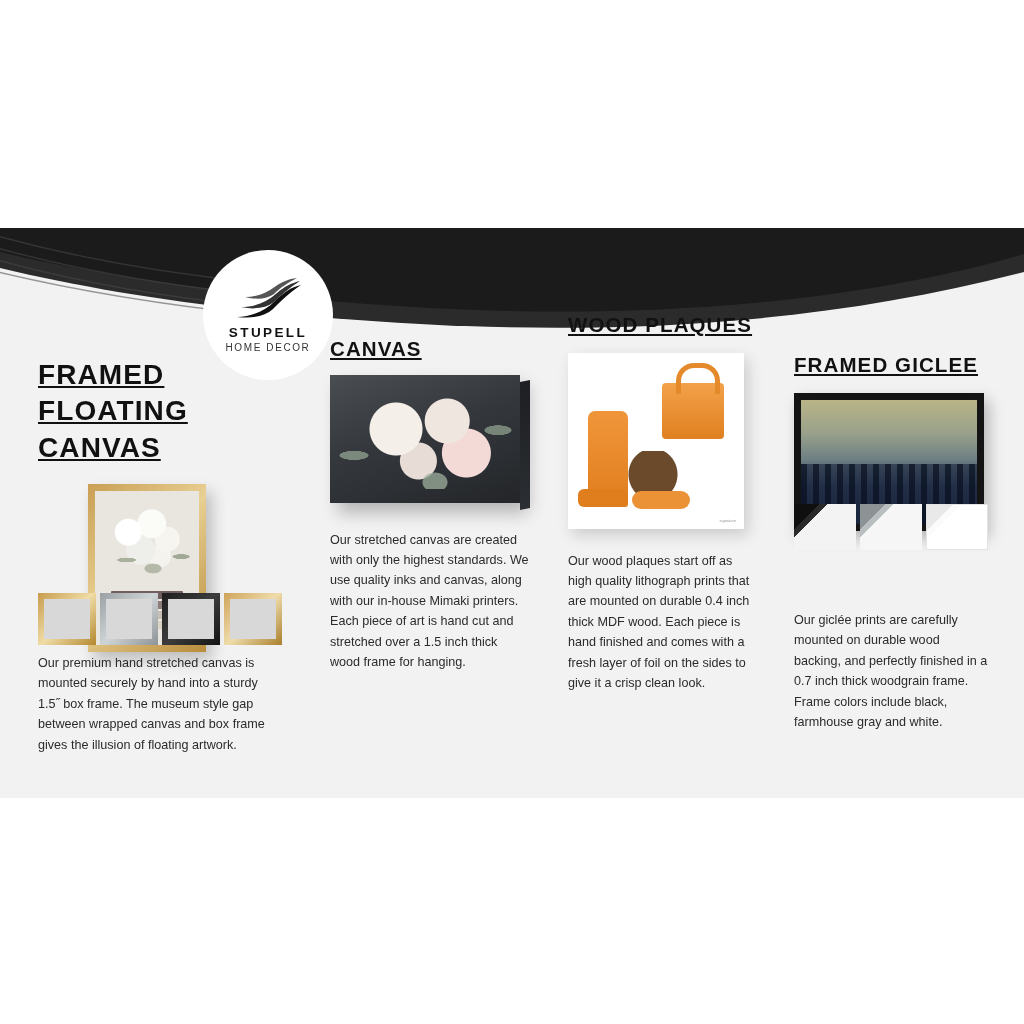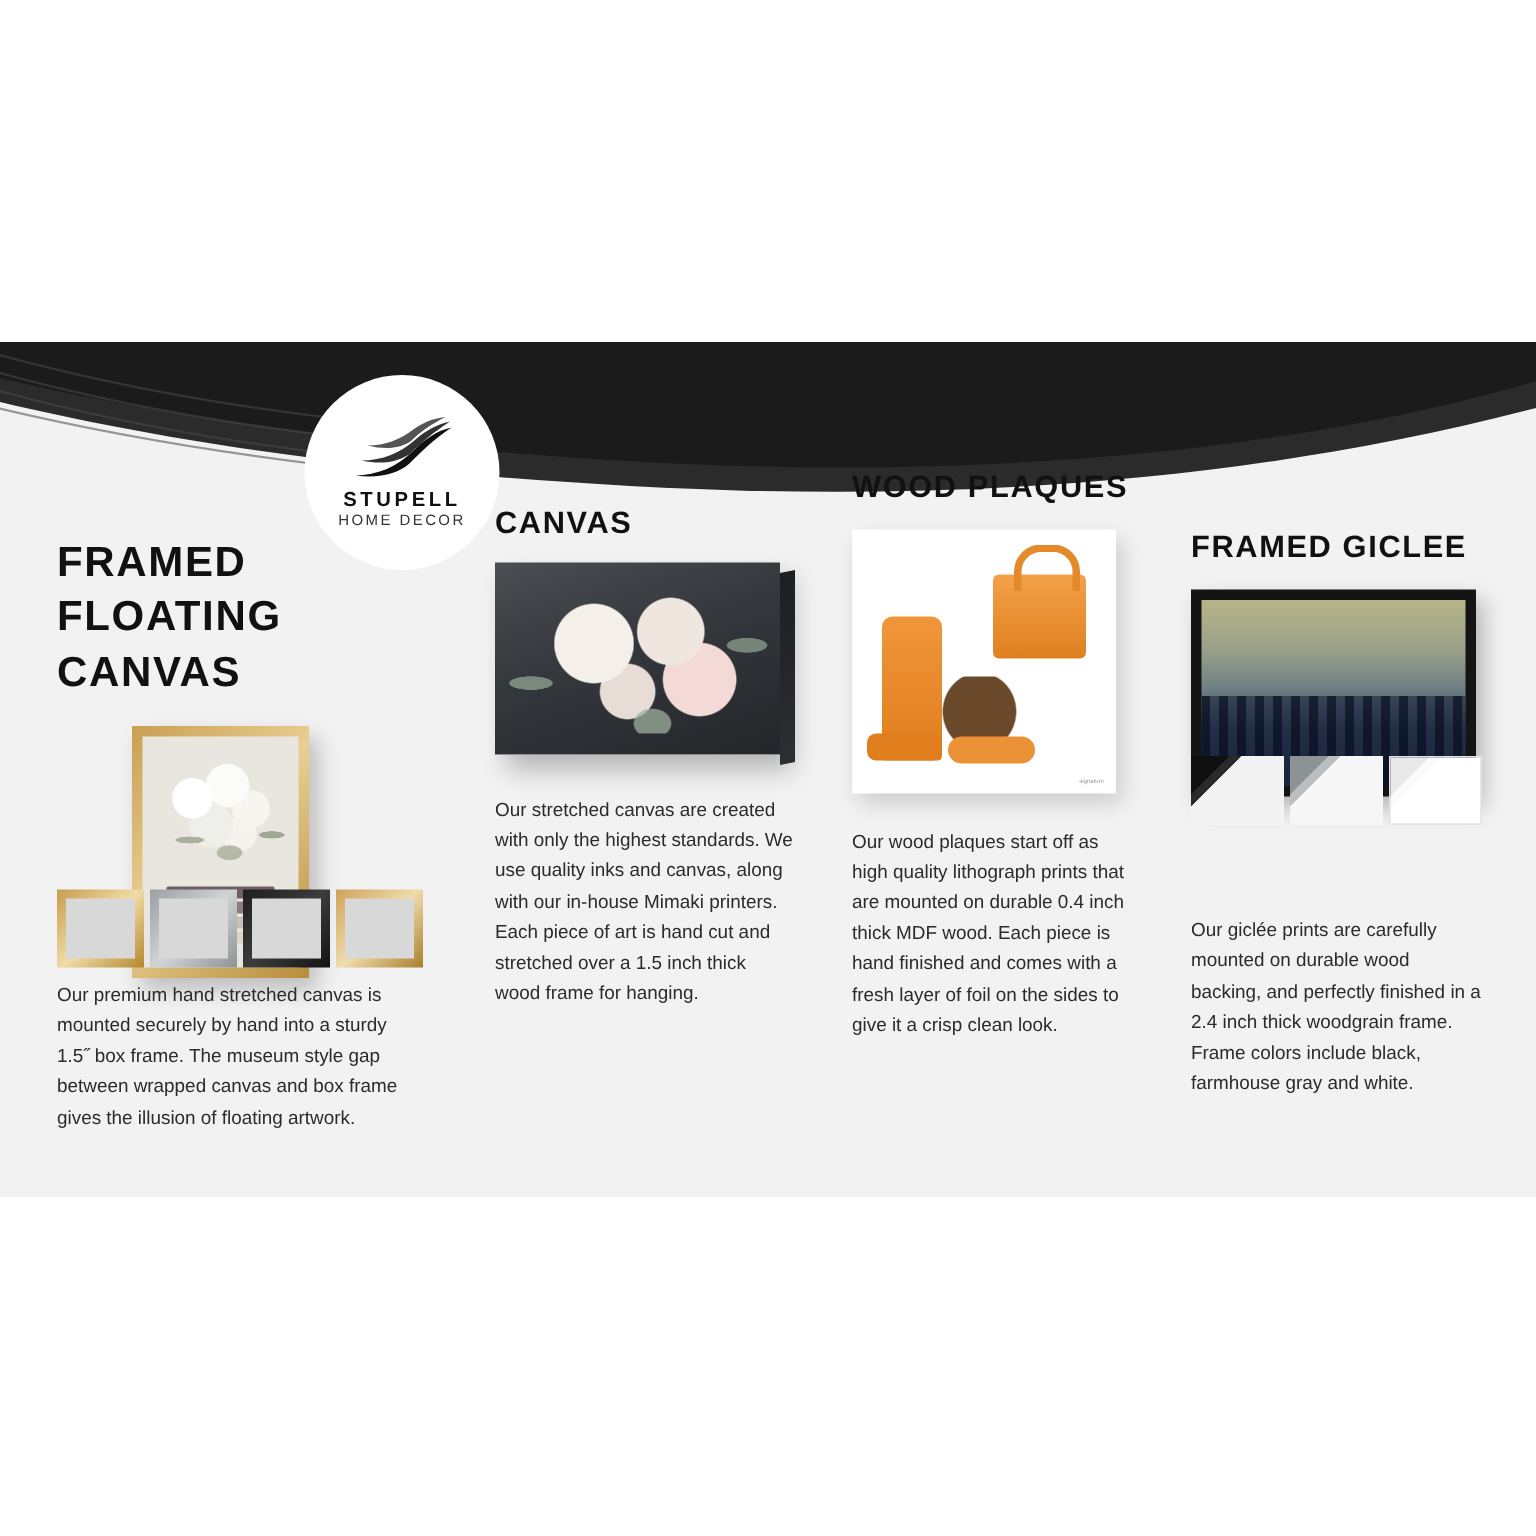--- a/index.html
+++ b/index.html
@@ -79,20 +79,21 @@
     position: absolute;
     z-index: 3;
   }
   .col-title {
     font-size: 20.5px;
     font-weight: 800;
     letter-spacing: 1.1px;
     color: #111;
     line-height: 1.3;
     text-transform: uppercase;
+    text-decoration: underline;
   }
   .col-body {
     font-size: 12.6px;
     line-height: 1.62;
     color: #2b2b2b;
   }
 
   
   #col1 { left: 38px; top: 357px; width: 250px; }
   #col1 .col-title { font-size: 28px; }
@@ -518,18 +519,18 @@
         <div class="corner c-black">
             <b></b>
           </div>
         <div class="corner c-gray">
             <b></b>
           </div>
         <div class="corner c-white">
             <b></b>
           </div>
       </div>
-      <div class="col-body">Our giclée prints are carefully mounted on durable wood backing, and perfectly finished in a 2.4 inch thick woodgrain frame. Frame colors include black, farmhouse gray and white.</div>
+      <div class="col-body">Our giclée prints are carefully mounted on durable wood backing, and perfectly finished in a 0.7 inch thick woodgrain frame. Frame colors include black, farmhouse gray and white.</div>
     </div>
 
 
   </div>
 </div>
 
 </body></html>

